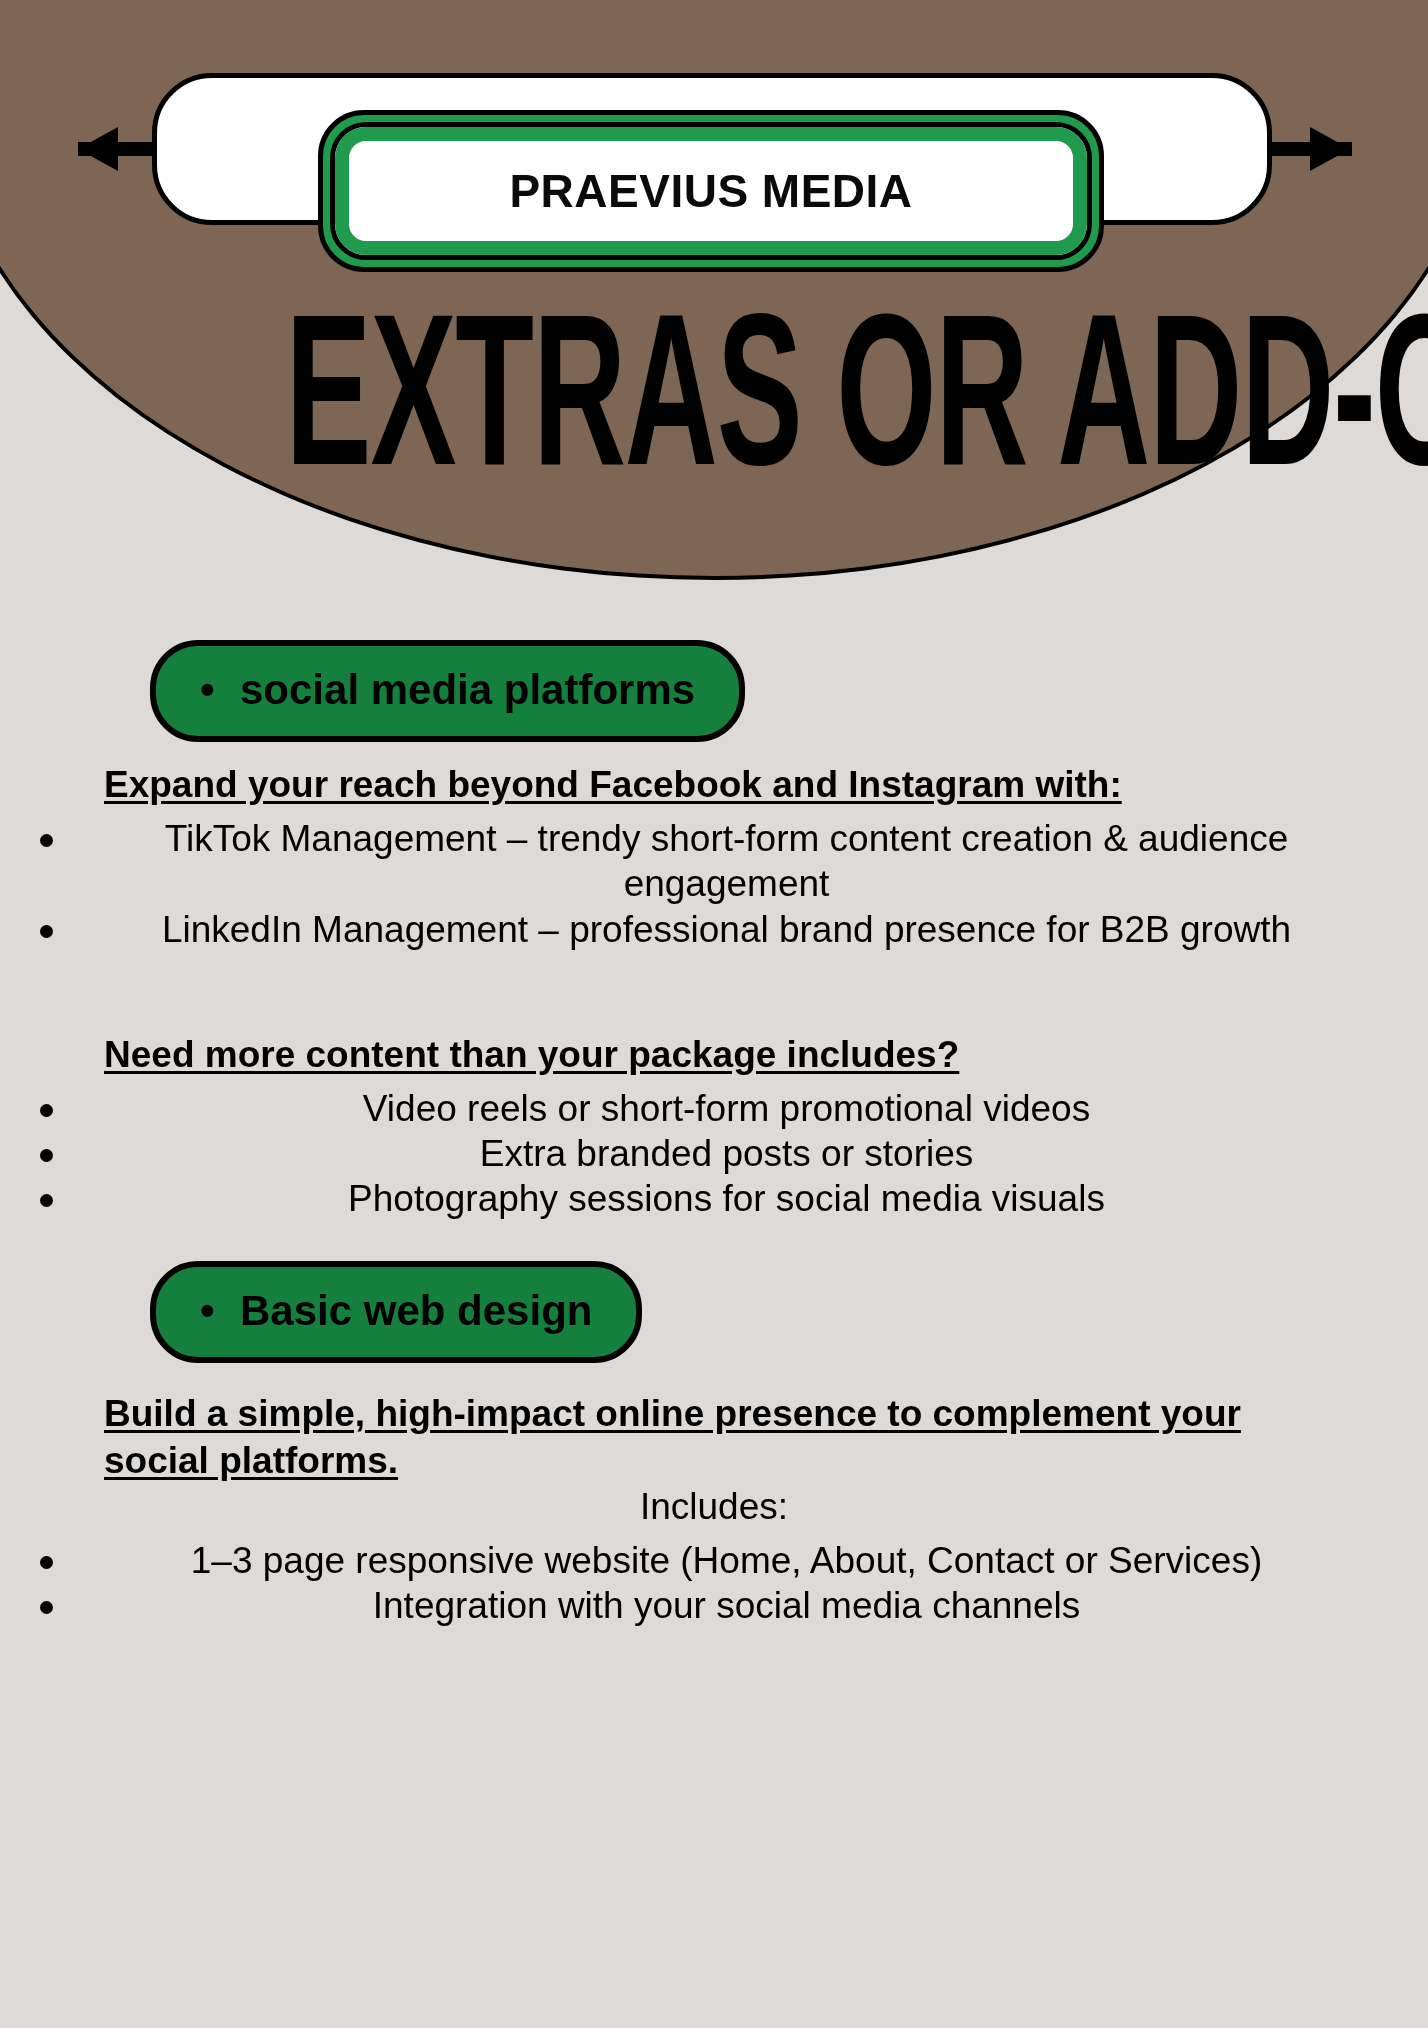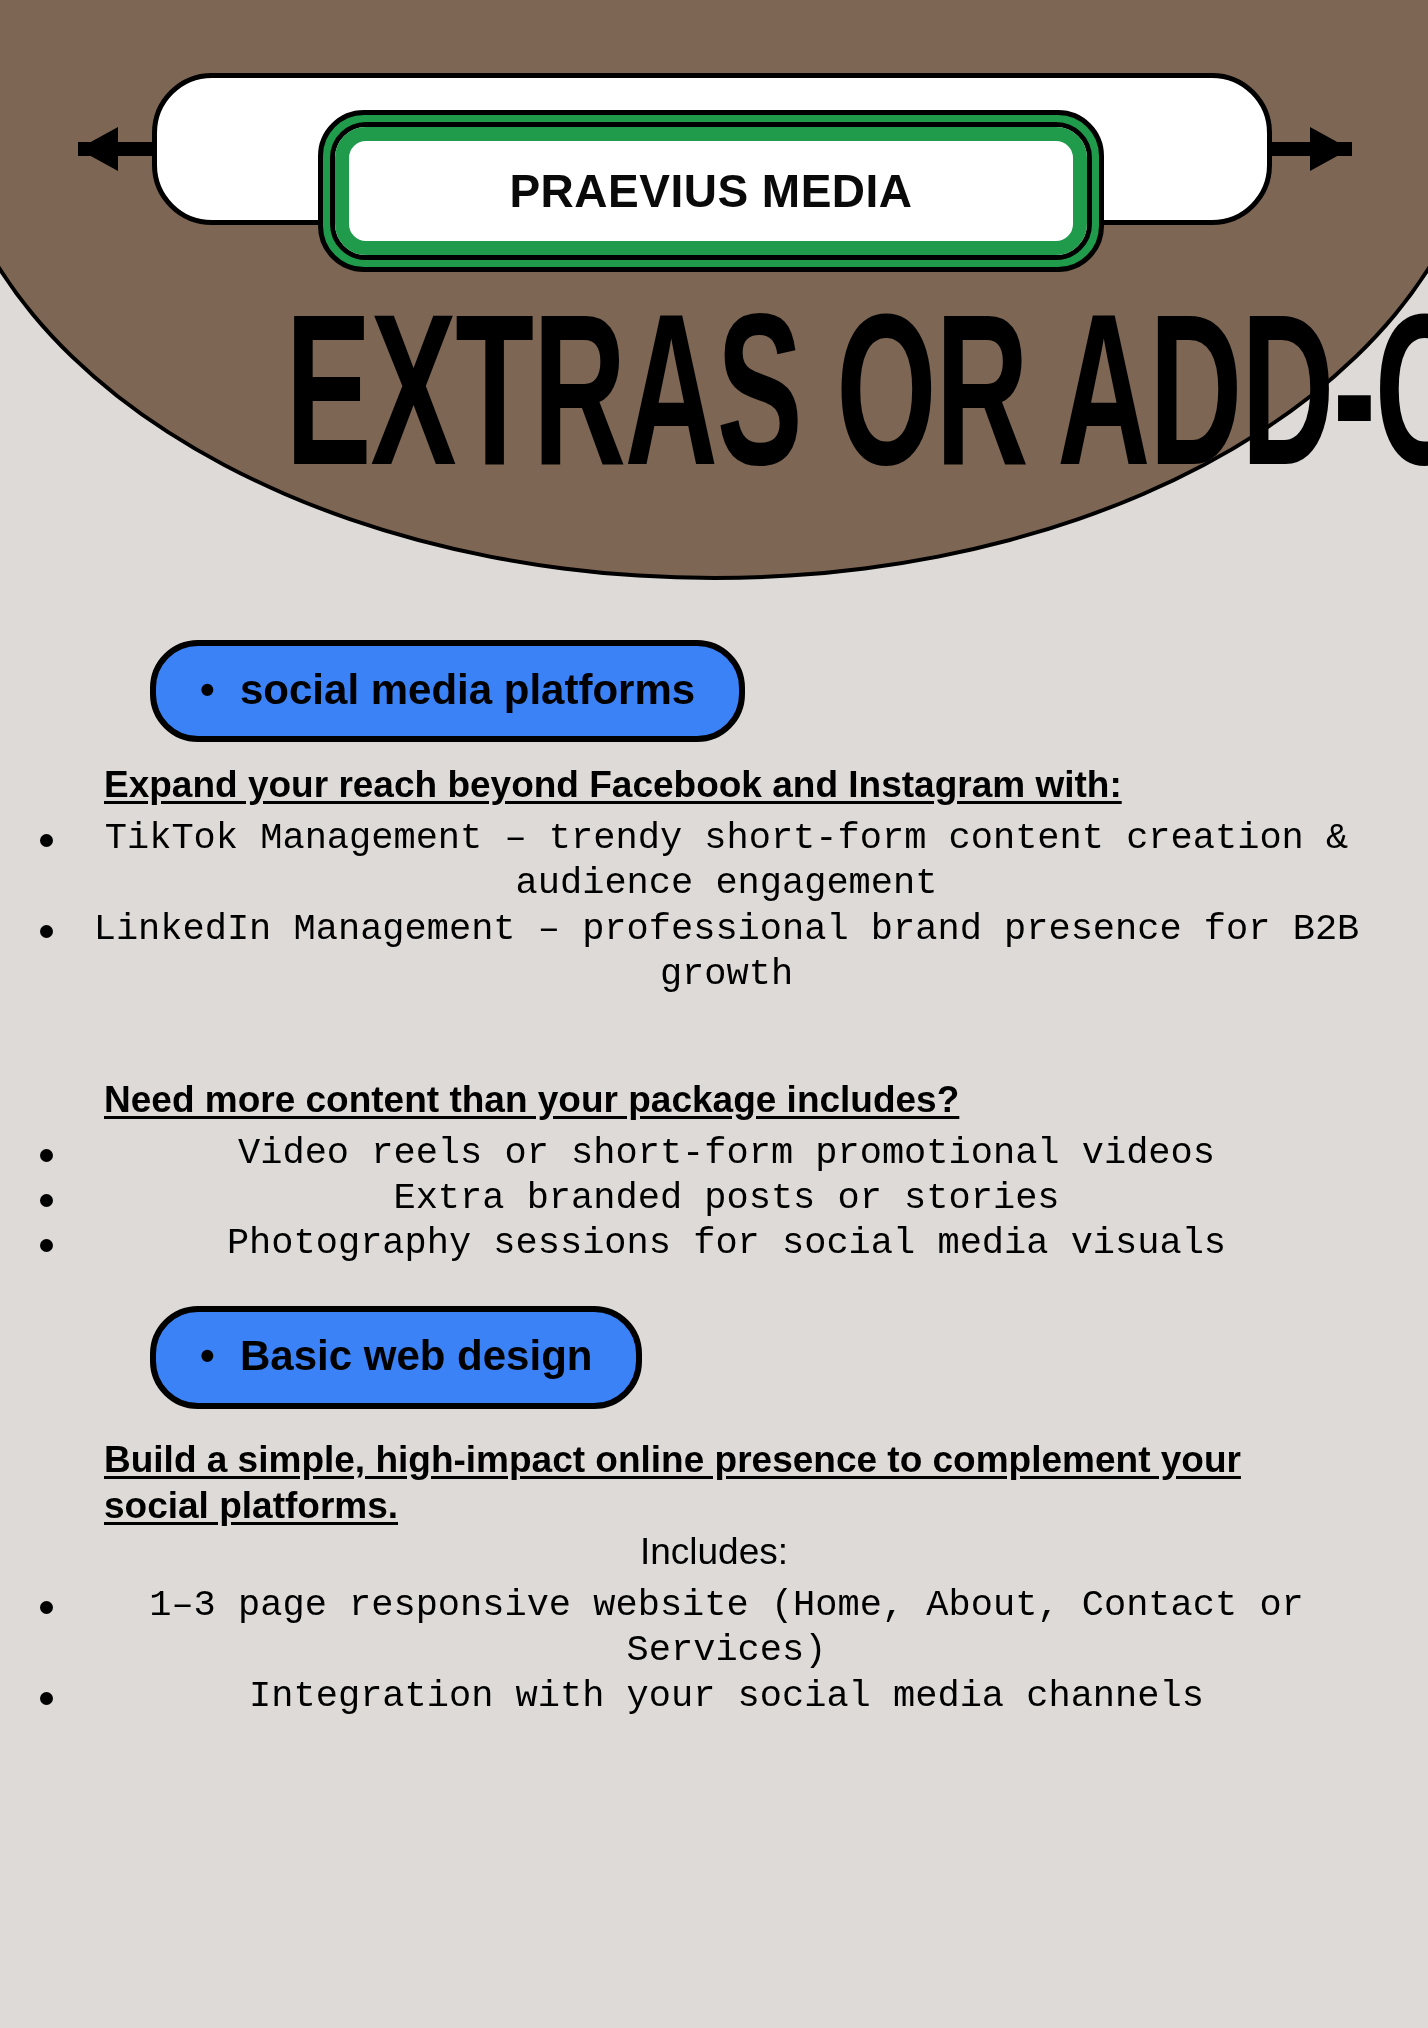--- a/index.html
+++ b/index.html
@@ -151,21 +151,21 @@
   
   #content {
     position: absolute;
     left: 0;
     top: 640px;
     width: 1428px;
   }
 
   .pill {
     display: inline-block;
-    background: #3b82f6;
+    background: #15803d;
     border: 6px solid #000;
     border-radius: 48px;
     box-sizing: border-box;
     padding: 22px 44px 24px 44px;
     margin-left: 150px;
     color: #000;
     font-size: 42px;
     font-weight: bold;
     line-height: 1.05;
     white-space: nowrap;
@@ -204,21 +204,20 @@
     margin: 0;
     padding: 0;
   }
   ul.bullets li {
     position: relative;
     text-align: center;
     font-size: 37px;
     color: #000;
     line-height: 1.22;
     padding: 0 60px 0 85px;
-    font-family: Liberation Mono, monospace;
   }
   ul.bullets li::before {
     content: "";
     position: absolute;
     left: 40px;
     top: 18px;
     width: 13px;
     height: 13px;
     border-radius: 50%;
     background: #000;

